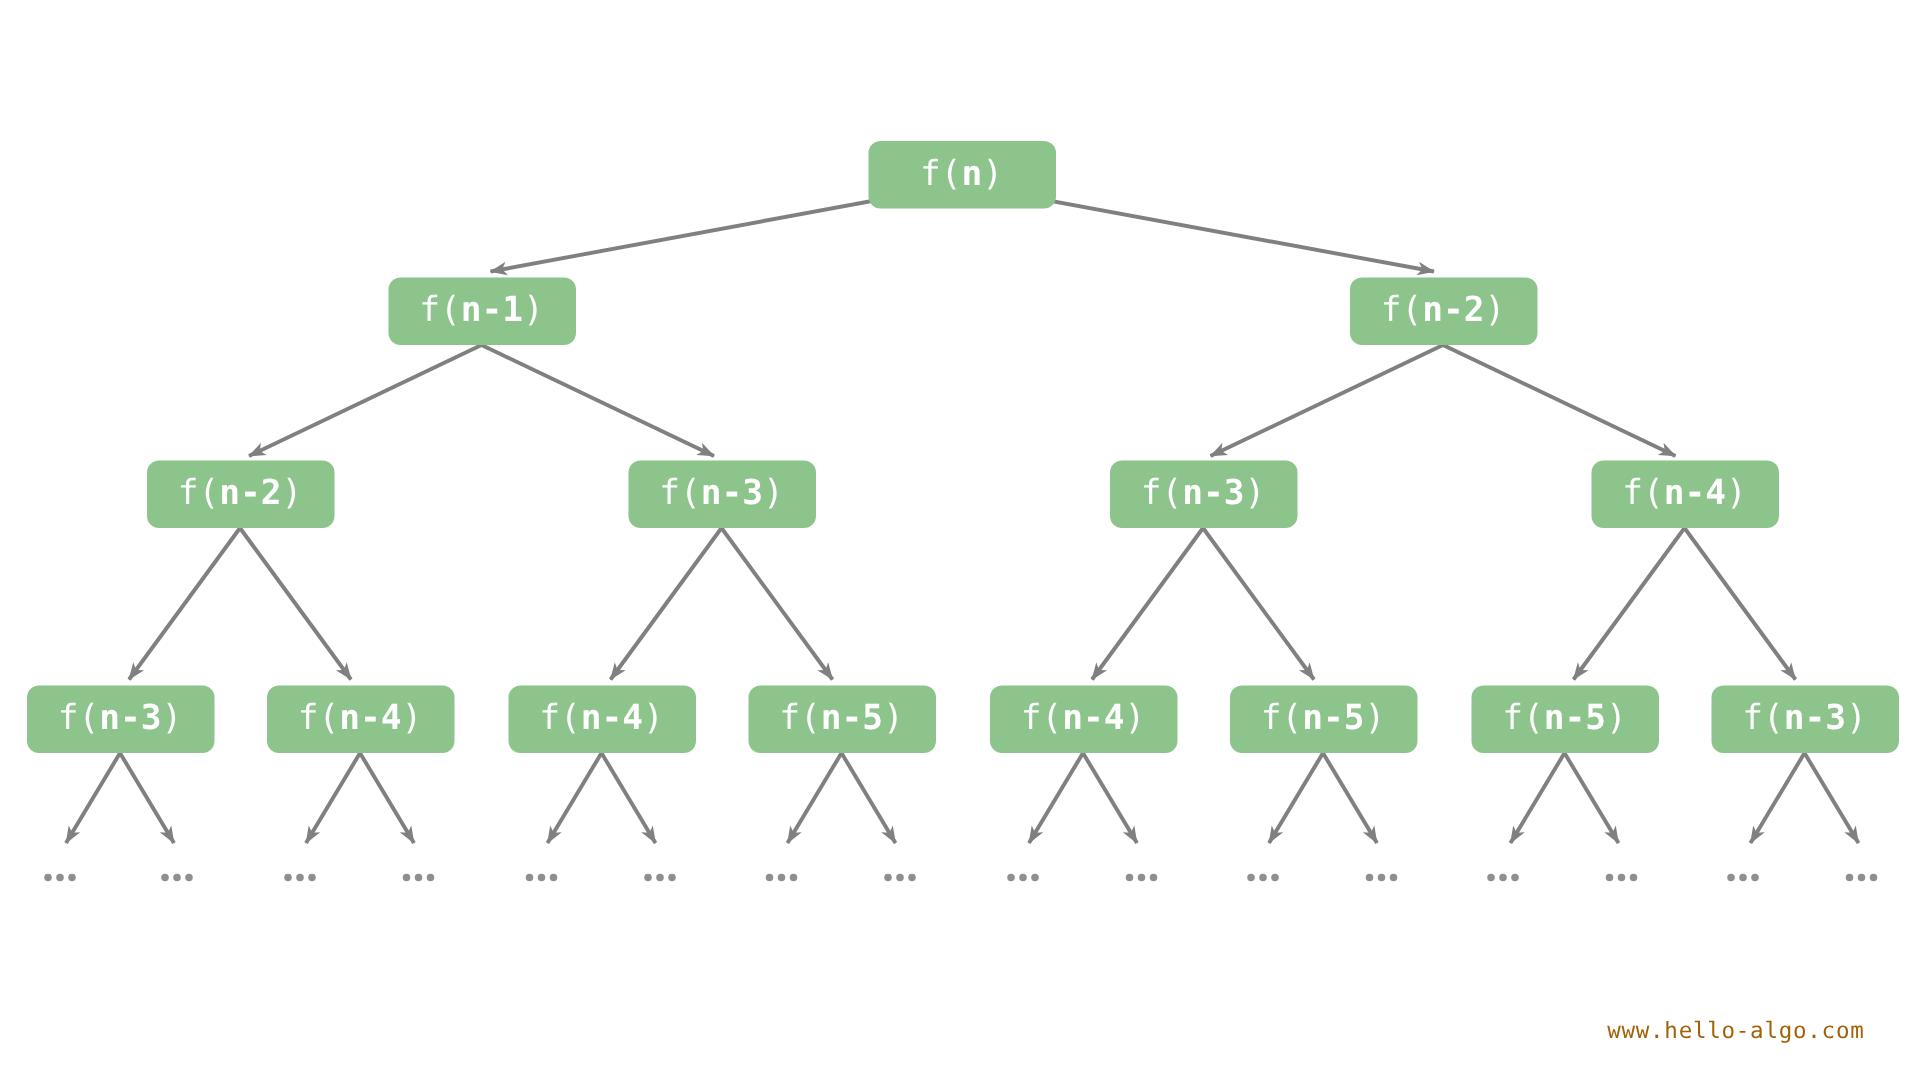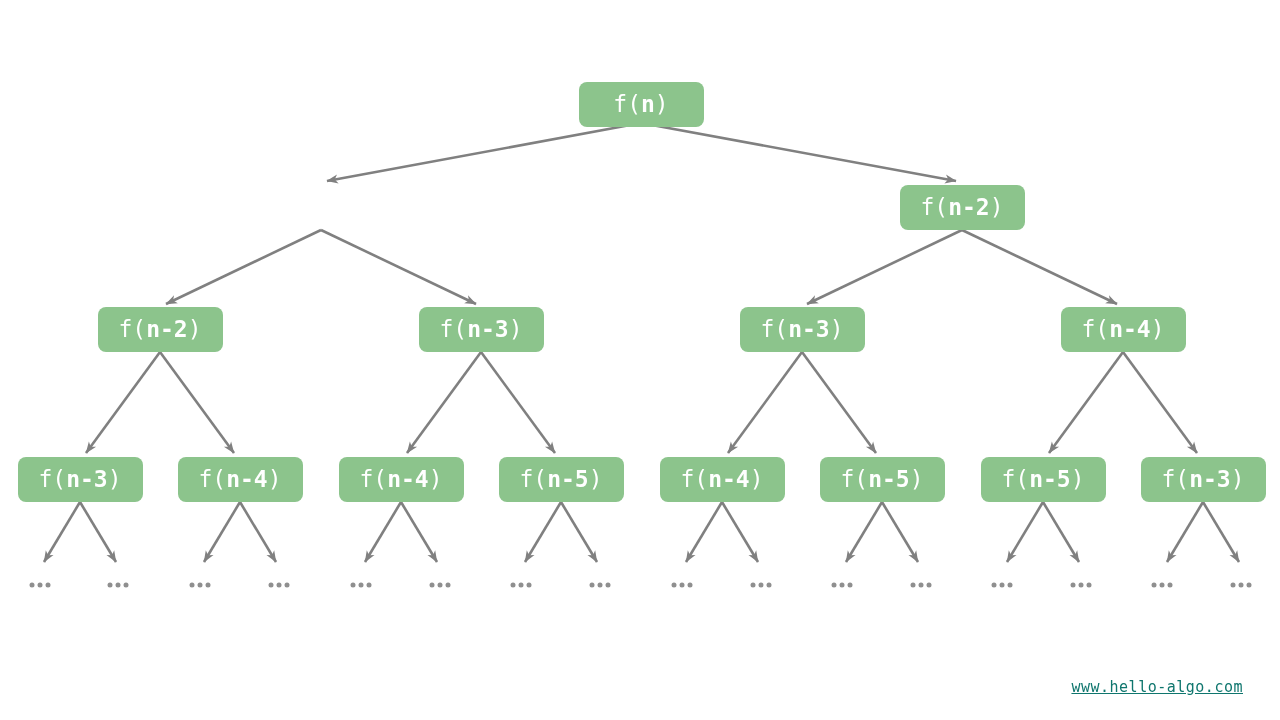--- a/index.html
+++ b/index.html
@@ -38,22 +38,21 @@
   }
   .node span span {
     font-weight: normal;
   }
   #watermark {
     position: absolute;
     right: 37px;
     top: 678px;
     font-size: 15px;
     letter-spacing: 0.5px;
-    color: #0f766e;
-    text-decoration: underline;
+    color: #a16207;
   }
 </style>
 </head>
 <body>
 
 <div id="stage">
   <svg id="edges" width="1280" height="720" viewBox="0 0 1280 720" xmlns="http://www.w3.org/2000/svg">
       <defs>
         <marker id="ah" markerUnits="userSpaceOnUse" markerWidth="14" markerHeight="11" refX="11.5" refY="5" orient="auto">
           <path d="M0.5,0.5 L12,5 L0.5,9.5 L3.6,5 Z" fill="#808080"></path>
@@ -133,22 +132,25 @@
       <circle cx="1089" cy="585" r="2.5" fill="#8f8f8f"></circle>
       <circle cx="1154" cy="585" r="2.5" fill="#8f8f8f"></circle>
       <circle cx="1162" cy="585" r="2.5" fill="#8f8f8f"></circle>
       <circle cx="1170" cy="585" r="2.5" fill="#8f8f8f"></circle>
       <circle cx="1233" cy="585" r="2.5" fill="#8f8f8f"></circle>
       <circle cx="1241" cy="585" r="2.5" fill="#8f8f8f"></circle>
       <circle cx="1249" cy="585" r="2.5" fill="#8f8f8f"></circle>
     </svg>
 
   <div id="watermark">www.hello-algo.com</div>
-<div class="node" style="left: 578.5px; top: 82px; width: 125px; height: 45px; background: rgb(140, 196, 140); color: rgb(255, 255, 255); border-radius: 8px;">
+<div class="node" style="left: 578.5px; top: 94px; width: 125px; height: 45px; background: rgb(140, 196, 140); color: rgb(255, 255, 255); border-radius: 8px;">
       <span><span>f(</span><b>n</b><span>)</span></span>
+    </div>
+    <div class="node" style="left: 258.5px; top: 184.5px; width: 125px; height: 45px; background: rgb(140, 196, 140); color: rgb(255, 255, 255); border-radius: 8px;">
+      <span><span>f(</span><b>n-1</b><span>)</span></span>
     </div>
     <div class="node" style="left: 899.5px; top: 184.5px; width: 125px; height: 45px; background: rgb(140, 196, 140); color: rgb(255, 255, 255); border-radius: 8px;">
       <span><span>f(</span><b>n-2</b><span>)</span></span>
     </div>
     <div class="node" style="left: 97.5px; top: 306.5px; width: 125px; height: 45px; background: rgb(140, 196, 140); color: rgb(255, 255, 255); border-radius: 8px;">
       <span><span>f(</span><b>n-2</b><span>)</span></span>
     </div>
     <div class="node" style="left: 418.5px; top: 306.5px; width: 125px; height: 45px; background: rgb(140, 196, 140); color: rgb(255, 255, 255); border-radius: 8px;">
       <span><span>f(</span><b>n-3</b><span>)</span></span>
     </div>

